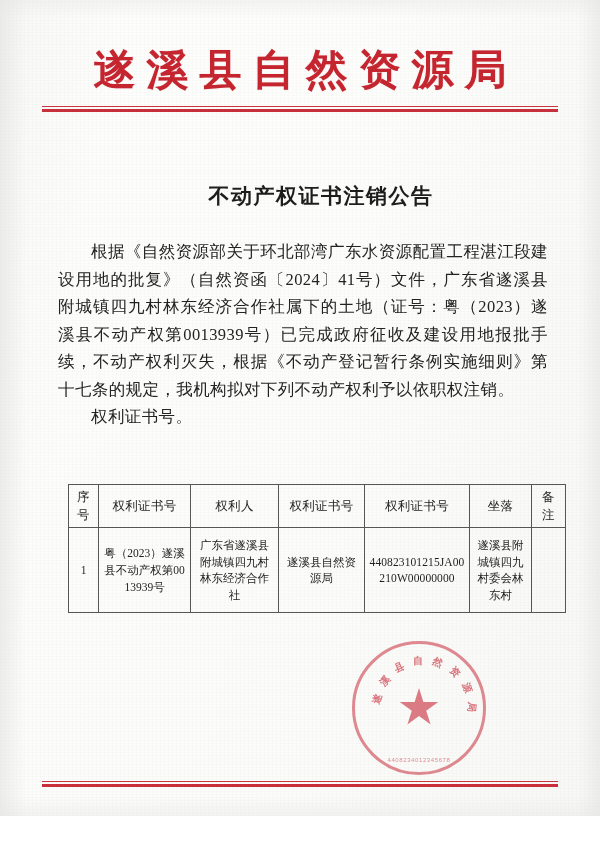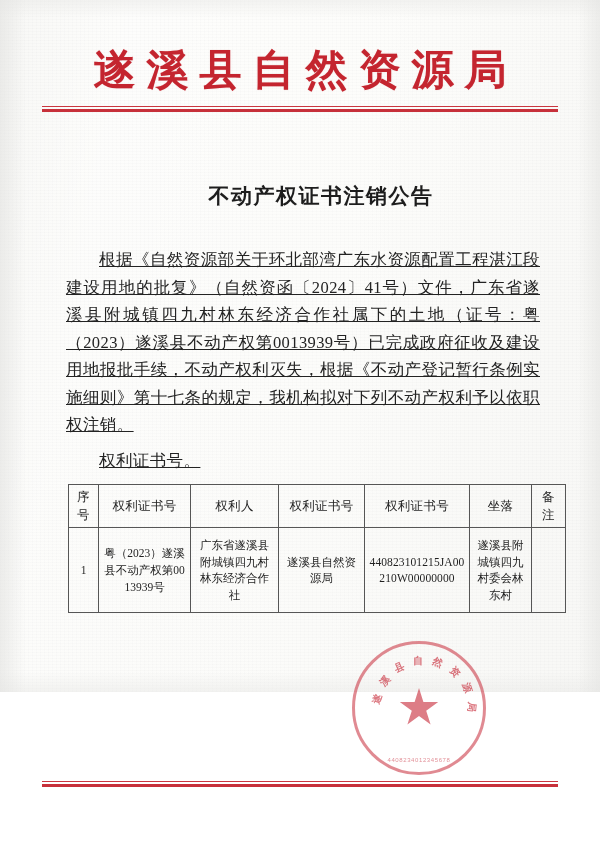--- a/index.html
+++ b/index.html
@@ -12,21 +12,21 @@
     height: 852px;
     background: #ffffff;
     font-family: "Liberation Serif", "DejaVu Serif", serif;
     overflow: hidden;
   }
 
   
   .page {
     position: relative;
     width: 600px;
-    height: 692px;
+    height: 816px;
     background:
       linear-gradient(100deg, rgba(246,246,244,0.85) 0%, rgba(255,255,255,0.2) 18%, rgba(252,252,250,0.4) 55%, rgba(247,247,245,0.9) 100%),
       linear-gradient(#fdfdfb, #fbfbf9);
     box-sizing: border-box;
   }
   
   .grain {
     position: absolute;
     inset: 0;
     pointer-events: none;
@@ -106,23 +106,22 @@
     right: 52px;
     top: 238px;
     font-size: 16.5px;
     line-height: 27.5px;
     color: #232323;
     text-align: justify;
     text-justify: inter-ideograph;
     letter-spacing: .4px;
   }
   .body-text p {
-    margin: 8px;
+    margin: 0;
     text-indent: 2em;
-    text-decoration: underline;
   }
   .body-text p + p { margin-top: 0; }
 
   
   .reg-table {
     position: absolute;
     left: 68px;
     top: 484px;
     width: 497px;
     border-collapse: collapse;

